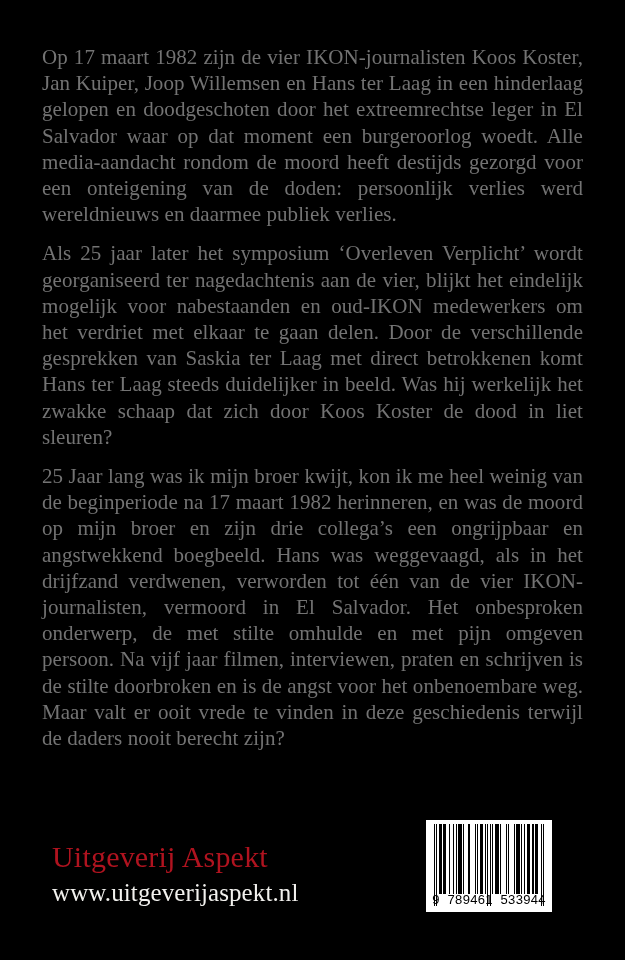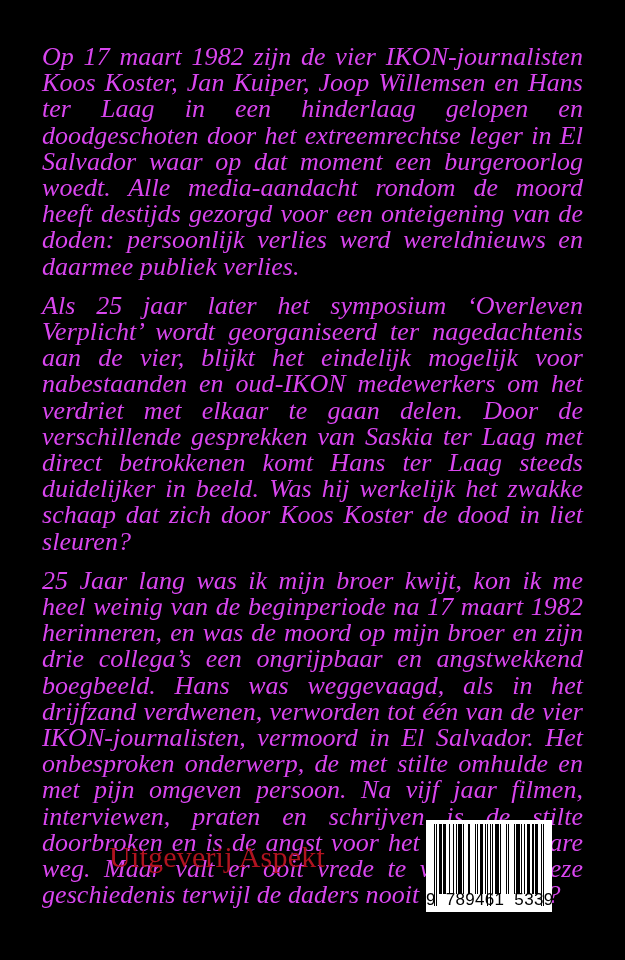--- a/index.html
+++ b/index.html
@@ -19,38 +19,36 @@
     height: 960px;
     background: #000000;
   }
   #blurb {
     position: absolute;
     left: 42px;
     top: 44px;
     width: 541px;
   }
   .para {
-    color: #d946ef;
-    font-size: 26px;
+    color: #737373;
+    font-size: 21px;
     line-height: 26.2px;
     text-align: justify;
     text-justify: inter-word;
     margin: 0 0 13px 0;
     letter-spacing: 0.05px;
-    font-style: italic;
     -webkit-font-smoothing: antialiased;
   }
   .para:last-child { margin-bottom: 12px; }
 
   #publisher-block {
     position: absolute;
     left: 52px;
     top: 840px;
     width: 330px;
-    text-align: center;
   }
   #publisher-name {
     color: #b0131f;
     font-size: 30px;
     line-height: 34px;
     margin: 0;
     font-weight: normal;
     letter-spacing: 0.2px;
   }
   #publisher-url {
@@ -87,40 +85,41 @@
   #barcode-bars span.guard {
     height: 82px;
   }
   #barcode-digits {
     position: absolute;
     left: 0;
     top: 70px;
     width: 126px;
     text-align: center;
     font-family: "Liberation Sans", "DejaVu Sans", sans-serif;
-    font-size: 17px;
+    font-size: 13px;
     line-height: 19px;
     color: #000000;
     letter-spacing: 0.3px;
     white-space: pre;
   }
 </style>
 </head>
 <body>
 
 <div id="cover">
 
   <div id="blurb">
     <p class="para">Op 17 maart 1982 zijn de vier IKON-journalisten Koos Koster, Jan Kuiper, Joop Willemsen en Hans ter Laag in een hinderlaag gelopen en doodgeschoten door het extreemrechtse leger in El Salvador waar op dat moment een burgeroorlog woedt. Alle media-aandacht rondom de moord heeft destijds gezorgd voor een onteigening van de doden: persoonlijk verlies werd wereldnieuws en daarmee publiek verlies.</p>
     <p class="para">Als 25 jaar later het symposium ‘Overleven Verplicht’ wordt georganiseerd ter nagedachtenis aan de vier, blijkt het eindelijk mogelijk voor nabestaanden en oud-IKON medewerkers om het verdriet met elkaar te gaan delen. Door de verschillende gesprekken van Saskia ter Laag met direct betrokkenen komt Hans ter Laag steeds duidelijker in beeld. Was hij werkelijk het zwakke schaap dat zich door Koos Koster de dood in liet sleuren?</p>
     <p class="para">25 Jaar lang was ik mijn broer kwijt, kon ik me heel weinig van de beginperiode na 17 maart 1982 herinneren, en was de moord op mijn broer en zijn drie collega’s een ongrijpbaar en angstwekkend boegbeeld. Hans was weggevaagd, als in het drijfzand verdwenen, verworden tot één van de vier IKON-journalisten, vermoord in El Salvador. Het onbesproken onderwerp, de met stilte omhulde en met pijn omgeven persoon. Na vijf jaar filmen, interviewen, praten en schrijven is de stilte doorbroken en is de angst voor het onbenoembare weg. Maar valt er ooit vrede te vinden in deze geschiedenis terwijl de daders nooit berecht zijn?</p>
   </div>
 
   <div id="publisher-block">
     <div id="publisher-name">Uitgeverij Aspekt</div>
+    <div id="publisher-url">www.uitgeverijaspekt.nl</div>
   </div>
 
   <div id="barcode">
     <div id="barcode-bars">
         <span class="guard" style="left: 0px; width: 1.15789px;"></span>
         <span class="guard" style="left: 2.31579px; width: 1.15789px;"></span>
         <span style="left: 4.63158px; width: 3.47368px;"></span>
         <span style="left: 9.26316px; width: 2.31579px;"></span>
         <span style="left: 15.0526px; width: 1.15789px;"></span>
         <span style="left: 18.5263px; width: 1.15789px;"></span>

